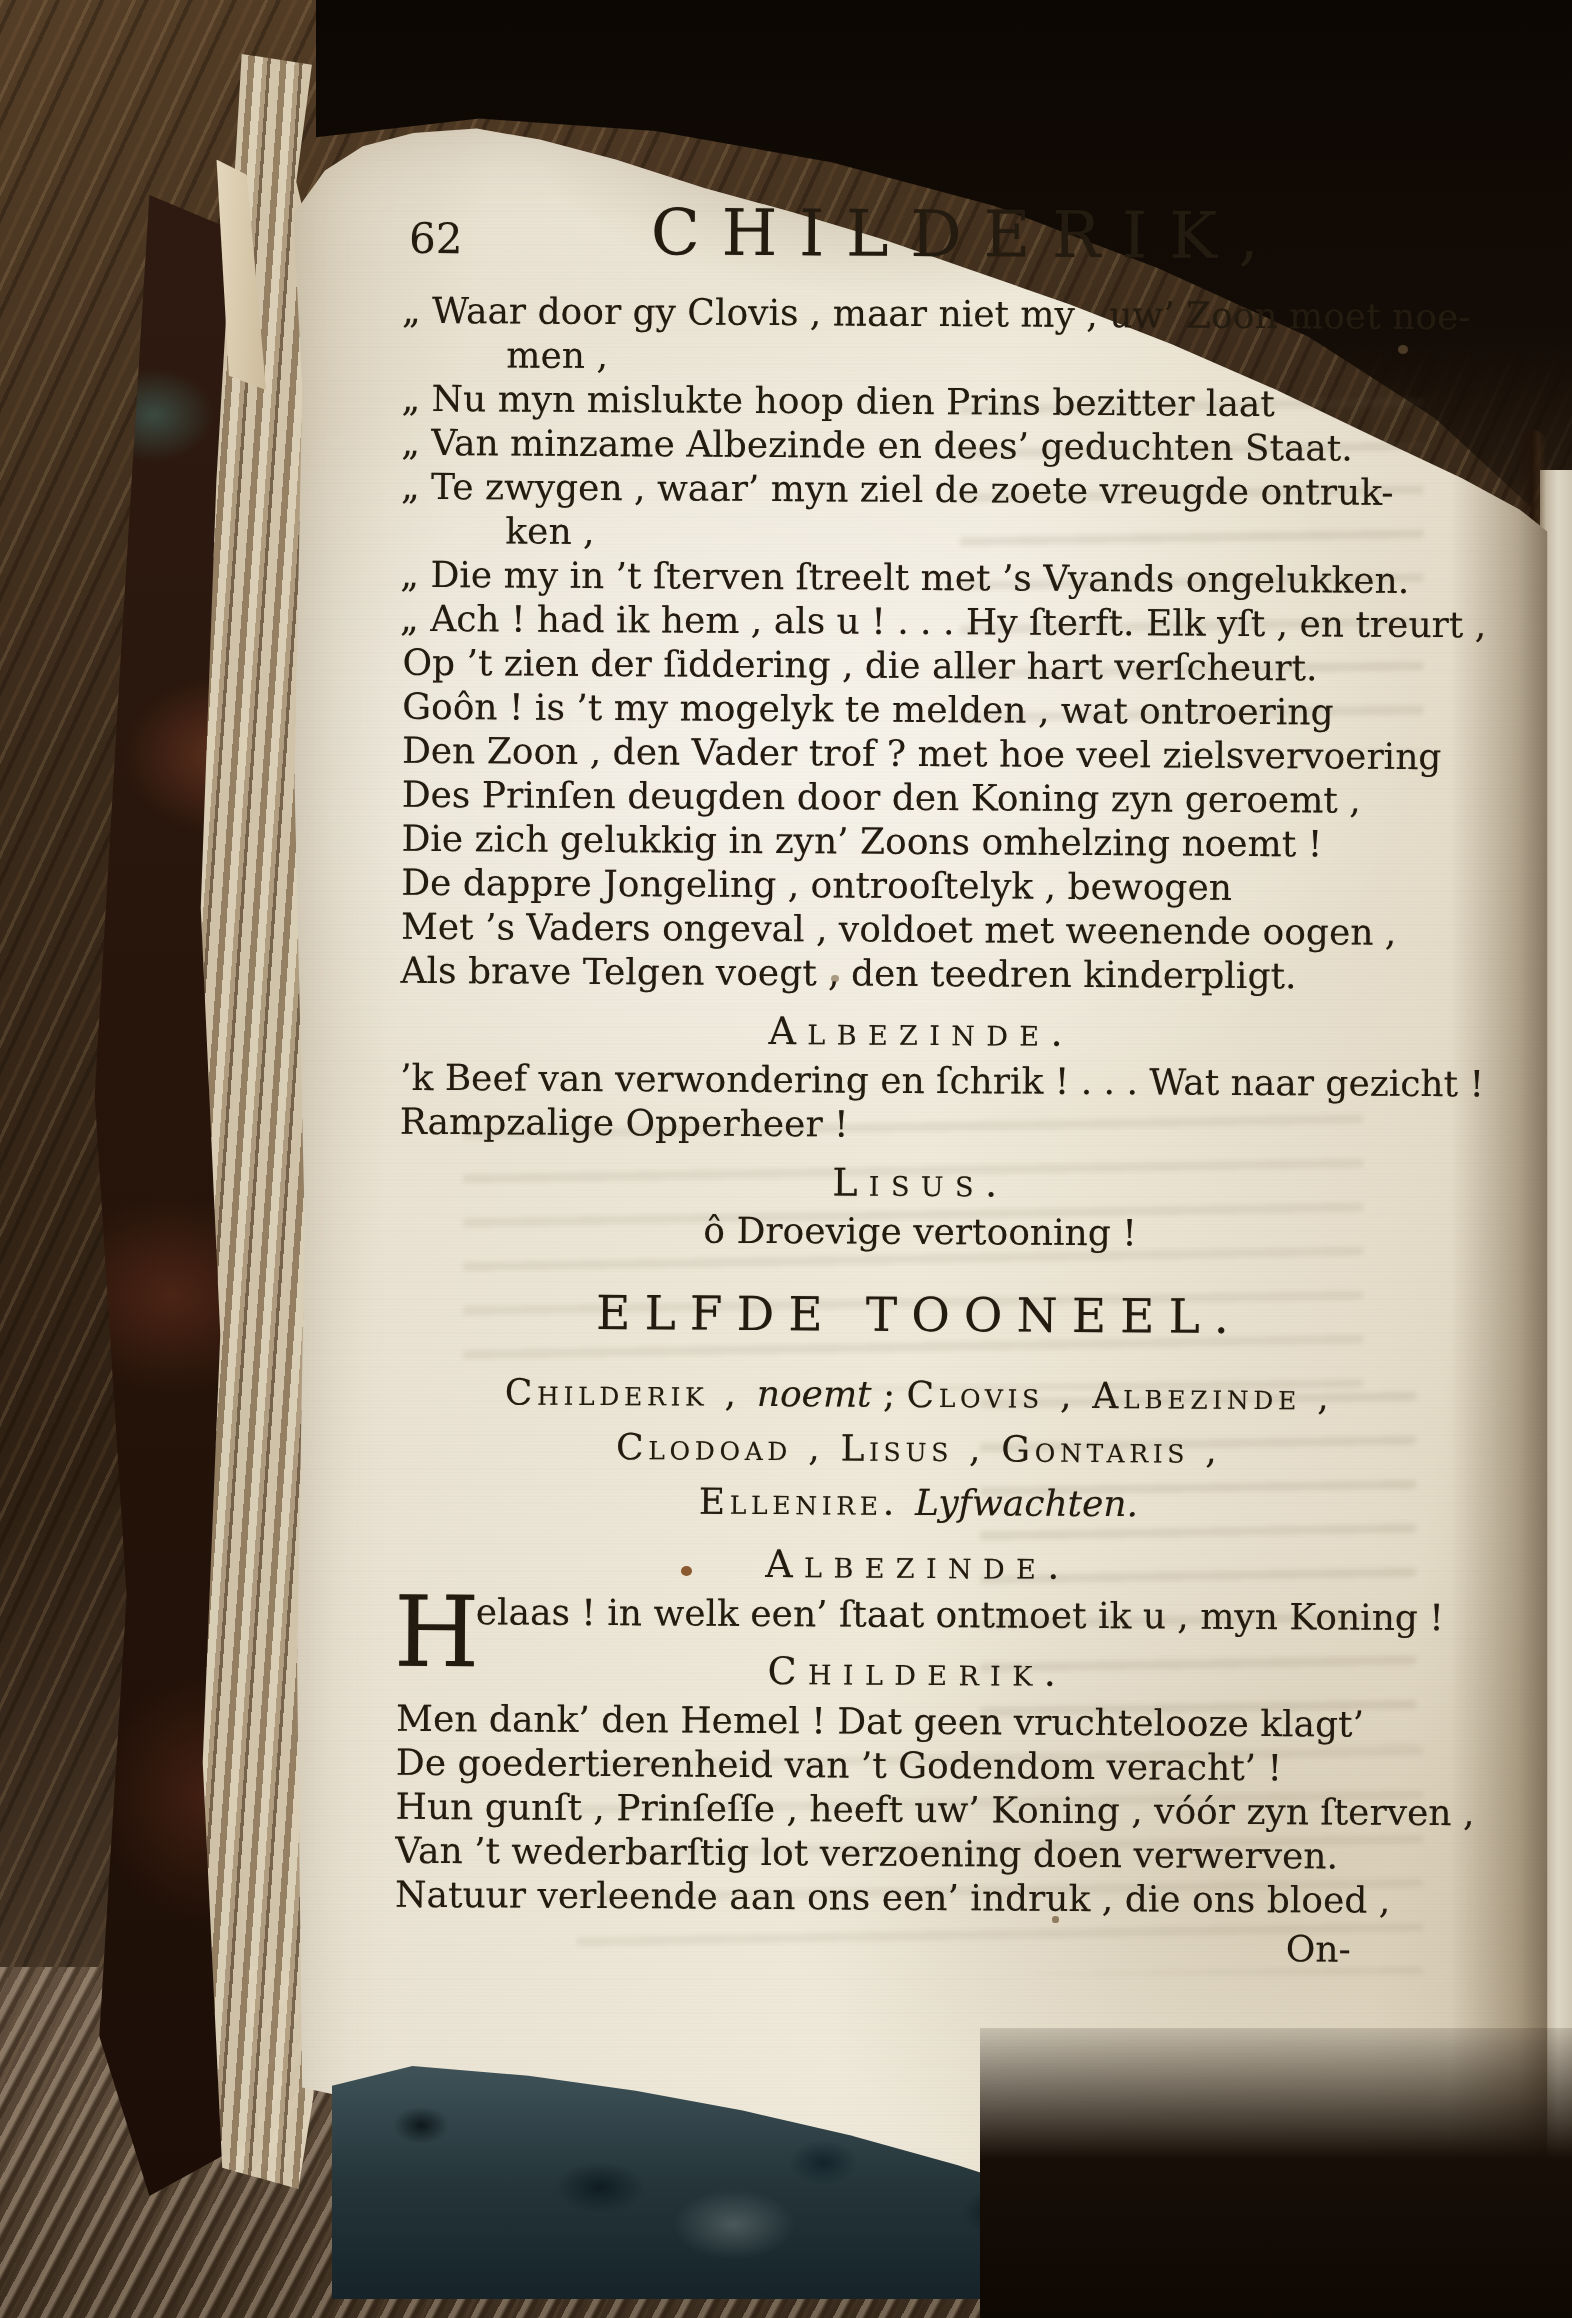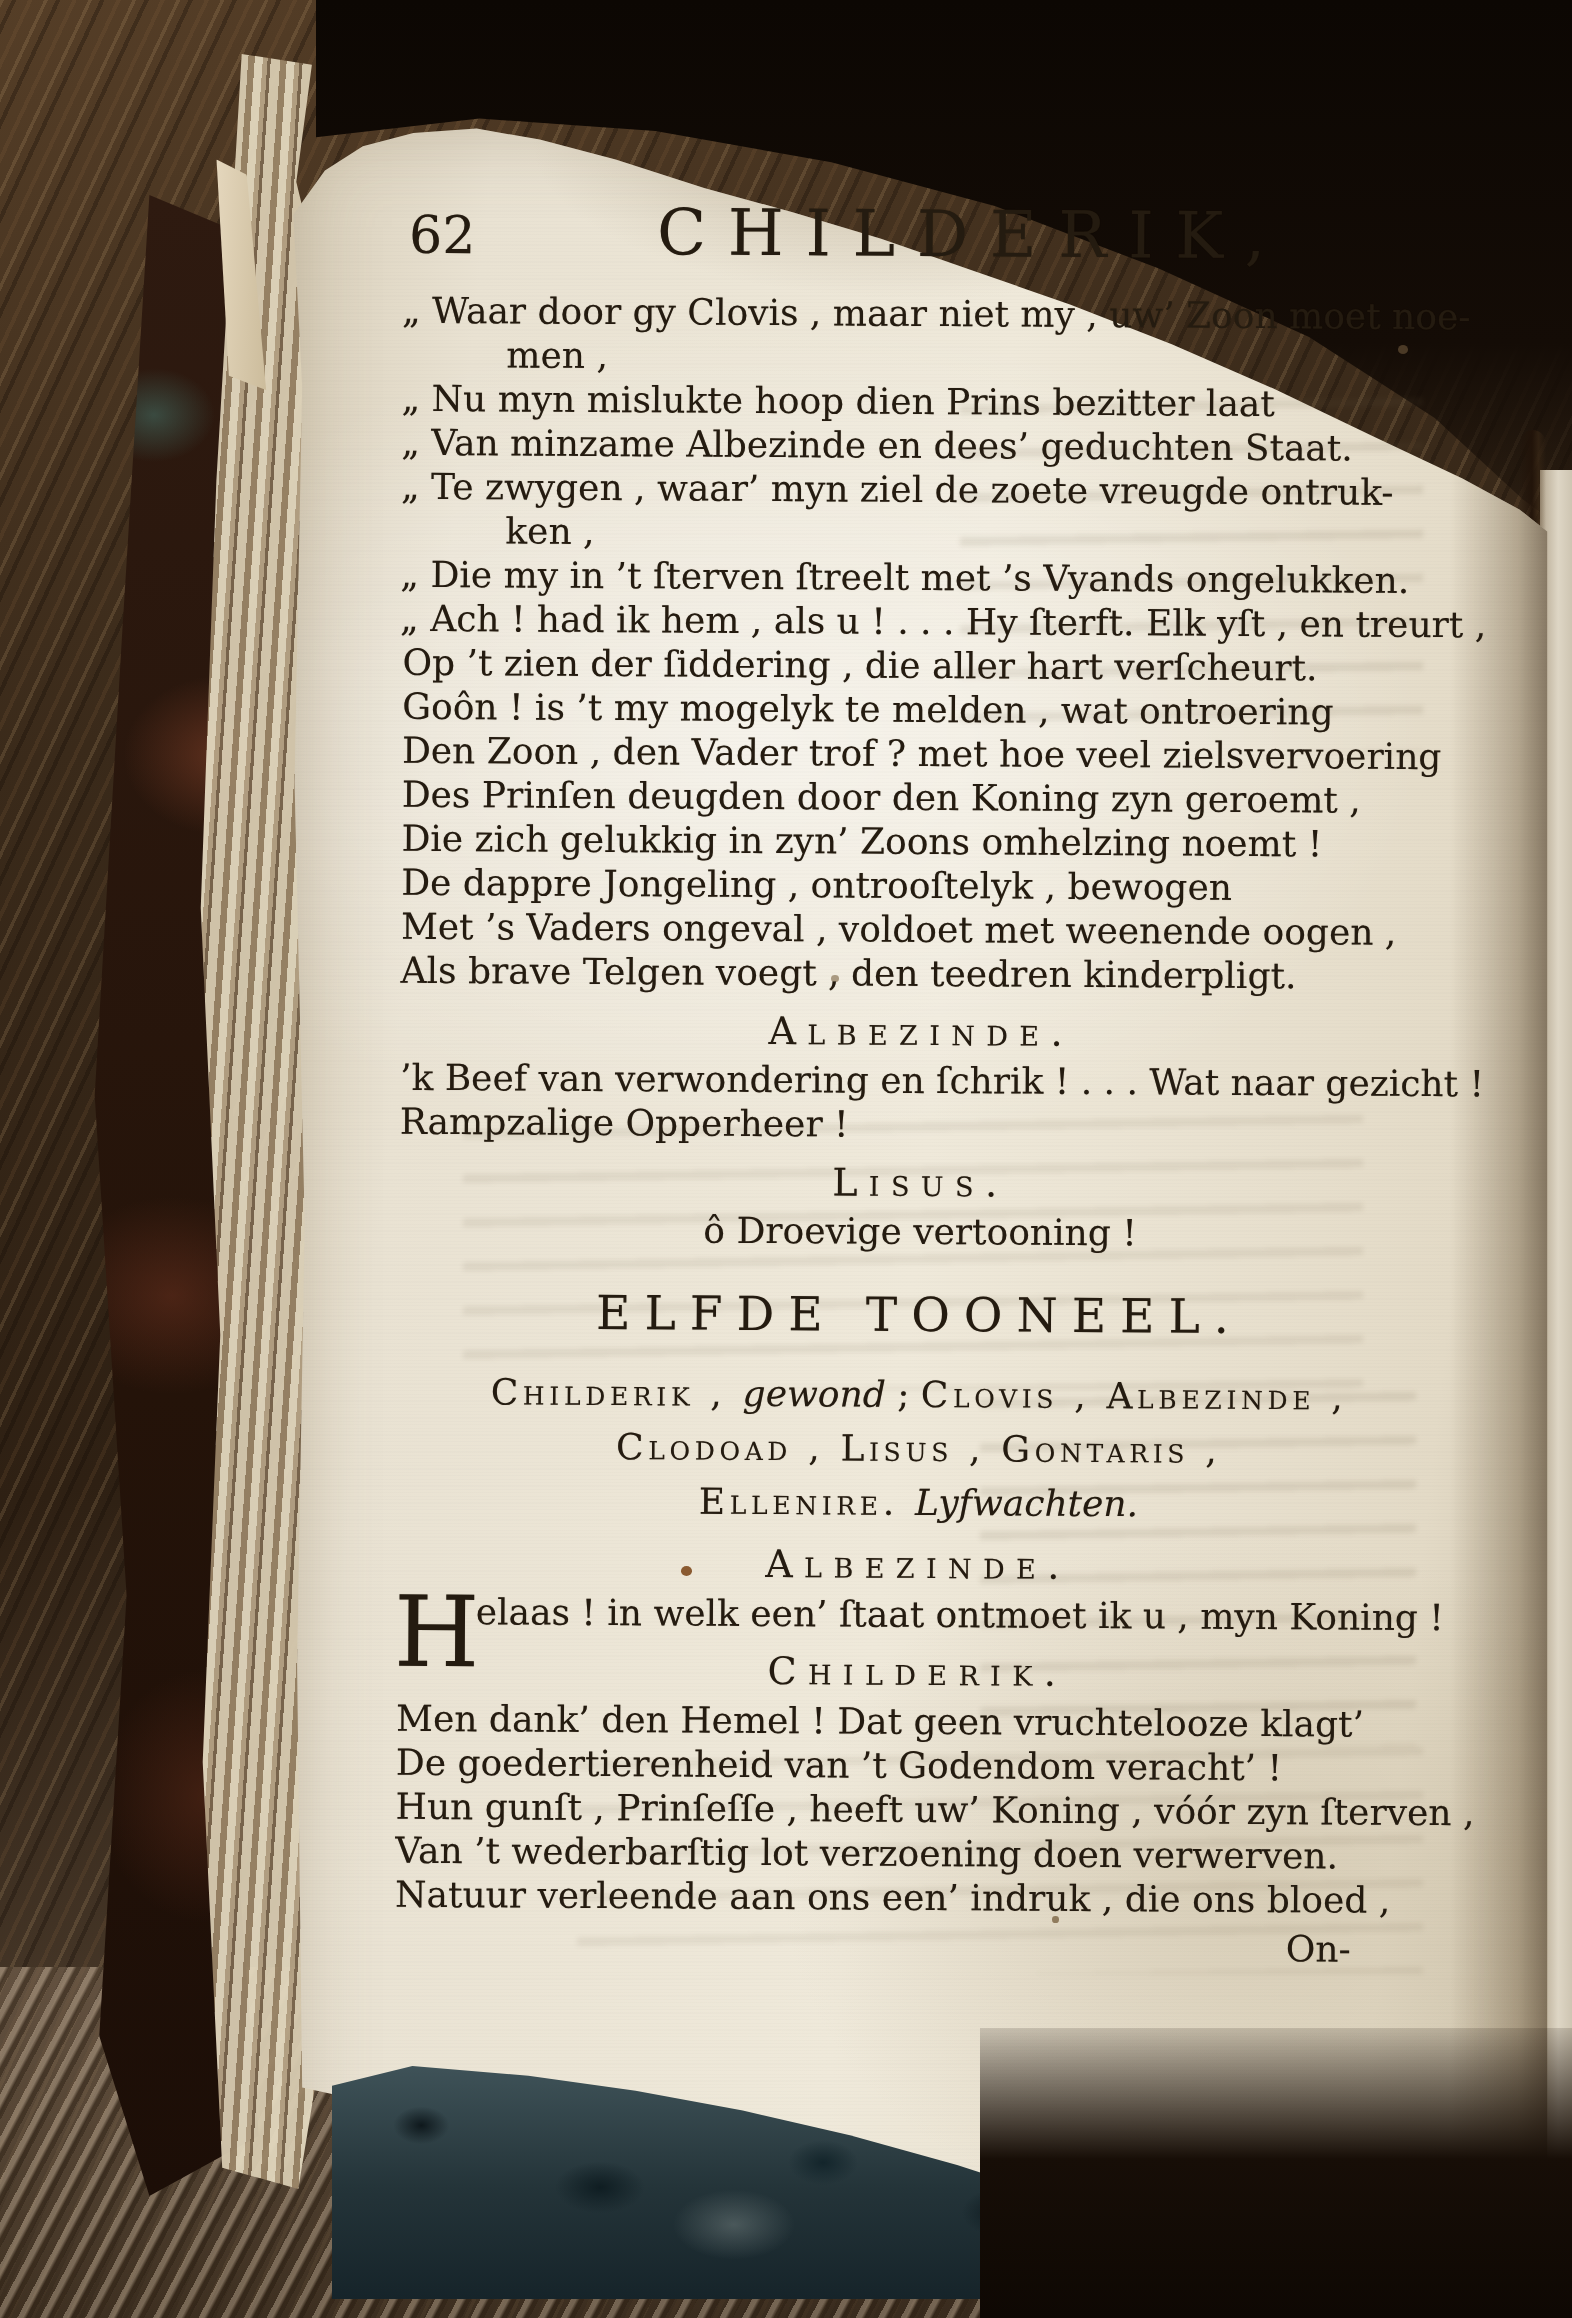--- a/index.html
+++ b/index.html
@@ -60,21 +60,21 @@
     linear-gradient(180deg,#42565c,#243439 55%,#16242a);
     clip-path:polygon(0 14%,9% 6%,22% 10%,34% 16%,46% 24%,58% 34%,70% 46%,82% 60%,92% 74%,100% 88%,100% 100%,0 100%,0 42%);}
   .bottom-dark{position:absolute;left:980px;top:2028px;width:592px;height:291px;
     background:linear-gradient(180deg,rgba(25,15,8,.15),#170e07 45%,#0e0803);}
 
   
   .text{position:absolute;left:400px;top:199px;width:1042px;transform:rotate(.35deg);
     color:#241b10;font-size:36px;line-height:44px;
     text-shadow:0 0 0.7px rgba(45,33,16,.45);}
   .header{display:flex;align-items:baseline;margin-bottom:23px;}
-  .pagenum{font-size:52px;margin-left:4px;}
+  .pagenum{font-size:42px;margin-left:4px;}
   .title{flex:1;text-align:center;font-size:64px;line-height:1.1;letter-spacing:.34em;margin-right:-.34em;}
   .ln{white-space:nowrap;}
   .qverse{margin-left:-2.7px;}
   .verse-cont{padding-left:102px;}
   .speaker{text-align:center;font-variant:small-caps;letter-spacing:.30em;font-size:38px;margin:13.4px 0 5.4px;white-space:normal;}
   .center{text-align:center;}
   .scene{text-align:center;font-size:47px;letter-spacing:.30em;margin:39px 0 31px;white-space:normal;}
   .cast{text-align:center;font-size:36px;line-height:54px;white-space:normal;}
   .cast .sc{font-variant:small-caps;letter-spacing:.13em;}
   .cast .it,.it{font-style:italic;}
@@ -141,21 +141,21 @@
         <div class="ln verse">Die zich gelukkig in zyn’ Zoons omhelzing noemt !</div>
         <div class="ln verse">De dappre Jongeling ,  ontrooſtelyk ,  bewogen</div>
         <div class="ln verse">Met ’s Vaders ongeval ,  voldoet met weenende oogen ,</div>
         <div class="ln verse">Als brave Telgen voegt ,  den teedren kinderpligt.</div>
         <div class="ln speaker">Albezinde.</div>
         <div class="ln verse">’k Beef van verwondering en ſchrik ! . . . Wat naar gezicht !</div>
         <div class="ln verse">Rampzalige Opperheer !</div>
         <div class="ln speaker">Lisus.</div>
         <div class="ln center">ô Droevige vertooning !</div>
         <div class="ln scene">ELFDE TOONEEL.</div>
-        <div class="ln cast"><span class="sc">Childerik , </span><span class="it">gewond</span><span class="rm"> ; </span><span class="sc">Clovis ,  Albezinde ,</span></div>
+        <div class="ln cast"><span class="sc">Childerik , </span><span class="it">noemt</span><span class="rm"> ; </span><span class="sc">Clovis ,  Albezinde ,</span></div>
         <div class="ln cast"><span class="sc">Clodoad ,  Lisus ,  Gontaris ,</span></div>
         <div class="ln cast"><span class="sc">Ellenire.  </span><span class="it">Lyfwachten.</span></div>
         <div class="ln speaker">Albezinde.</div>
         <div class="ln dropline"><span class="dropcap">H</span>elaas ! in welk een’ ſtaat ontmoet ik u , myn Koning !</div>
         <div class="ln speaker">Childerik.</div>
         <div class="ln verse">Men dank’ den Hemel !  Dat geen vruchtelooze klagt’</div>
         <div class="ln verse">De goedertierenheid van ’t Godendom veracht’ !</div>
         <div class="ln verse">Hun gunſt , Prinſeſſe , heeft uw’ Koning , vóór zyn ſterven ,</div>
         <div class="ln verse">Van ’t wederbarſtig lot verzoening doen verwerven.</div>
         <div class="ln verse">Natuur verleende aan ons een’ indruk ,  die ons bloed ,</div>

